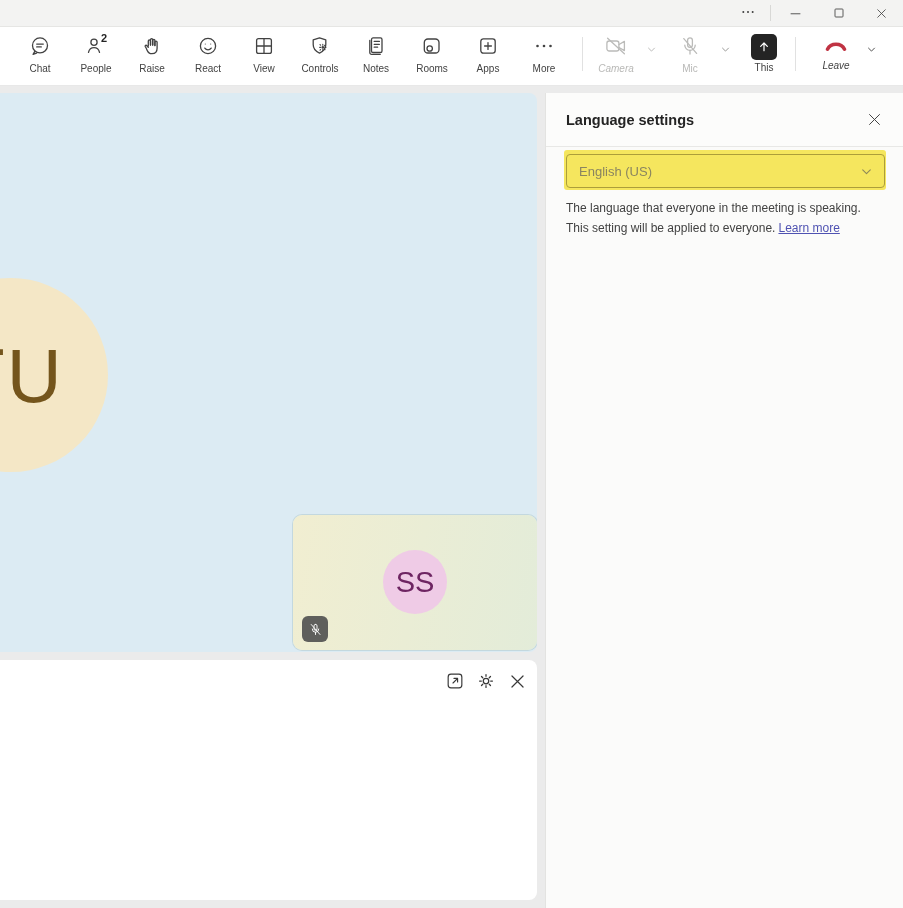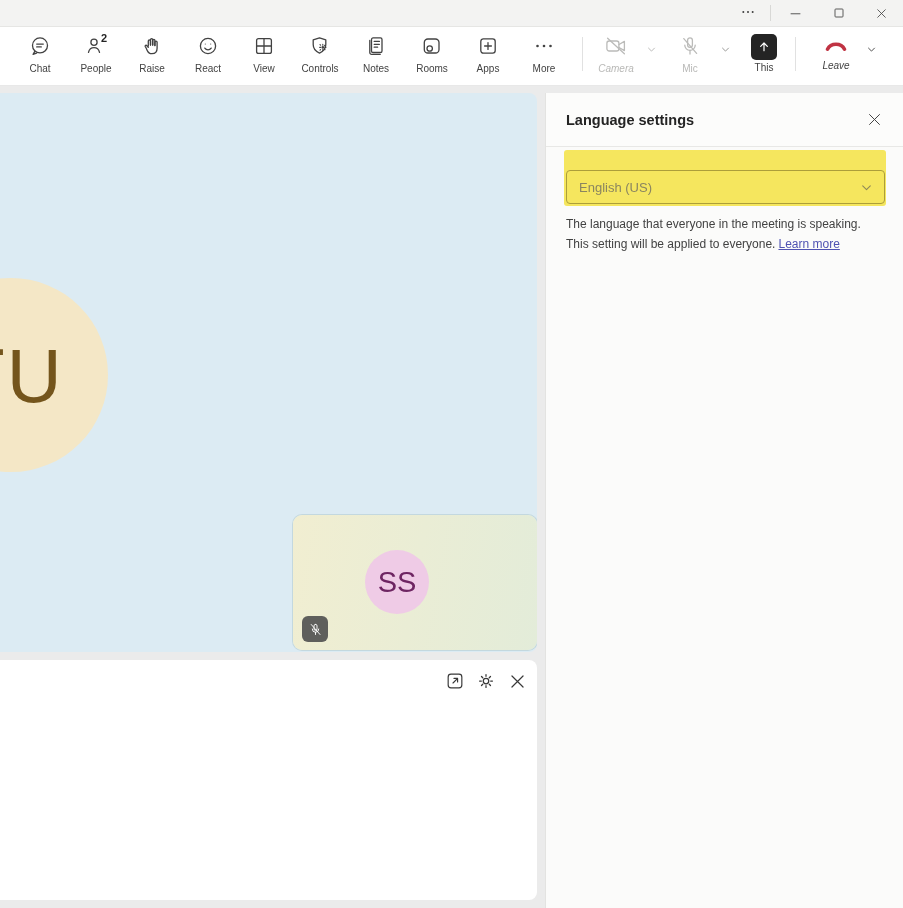--- a/index.html
+++ b/index.html
@@ -33,21 +33,21 @@
 
   
   .stage { position:absolute; left:0; top:93px; width:537px; height:559px; background:var(--stage-bg);
            border-radius:0 8px 8px 0; overflow:hidden; }
   .remote-avatar { position:absolute; left:-86px; top:185px; width:194px; height:194px; border-radius:50%;
                    background:var(--remote-avatar-bg); display:flex; align-items:center; justify-content:center;
                    font-size:76px; color:var(--remote-avatar-text); letter-spacing:2px; }
   .self-tile { position:absolute; left:293px; top:422px; width:244px; height:135px; border-radius:9px;
                background:linear-gradient(100deg, var(--tile-bg-left), var(--tile-bg-right));
                box-shadow:0 0 0 1px rgba(175,200,205,.55); cursor:pointer; }
-  .self-avatar { position:absolute; left:72px; top:35px; width:64px; height:64px; border-radius:50%;
+  .self-avatar { position:absolute; left:90px; top:35px; width:64px; height:64px; border-radius:50%;
                  background:var(--self-avatar-bg); display:flex; align-items:center; justify-content:center;
                  font-size:29px; color:var(--self-avatar-text); }
   .muted-badge { position:absolute; left:9px; bottom:8px; width:26px; height:26px; border-radius:6px;
                  background:#5f5f5c; display:flex; align-items:center; justify-content:center; }
 
   
   .captions { position:absolute; left:0; top:660px; width:537px; height:240px; background:#ffffff;
               border-radius:0 8px 8px 0; }
   .captions-icons { position:absolute; top:11px; right:10px; display:flex; gap:11px; }
   .cap-icon-btn { width:20px; height:20px; background:none; border:none; cursor:pointer; padding:0;
@@ -55,21 +55,21 @@
 
   
   .side-panel { position:absolute; left:545px; top:93px; width:358px; height:815px; background:#fbfbfa;
                 border-left:1px solid #e3e3e1; }
   .sp-header { height:54px; display:flex; align-items:center; justify-content:space-between;
                padding:0 18px 0 20px; border-bottom:1px solid #e8e8e6; background:#fcfcfb; }
   .sp-title { font-size:14.5px; font-weight:700; color:#242424; }
   .sp-close { background:none; border:none; cursor:pointer; padding:2px; display:flex; }
   .sp-body { padding:0 19px 0 20px; }
   .field-label { margin-top:20px; font-size:13px; color:#2b2b2b; }
-  .highlight { margin:3px -2px 4px; padding:20px 1px 2px 2px; background:var(--highlight); border-radius:3px; }
+  .highlight { margin:3px -2px 4px; padding:4px 1px 2px 2px; background:var(--highlight); border-radius:3px; }
   .dropdown { height:34px; border:1px solid var(--dropdown-border); border-radius:4px; background:transparent;
               width:100%; display:flex; align-items:center; justify-content:space-between; padding:0 11px 0 12px;
               cursor:pointer; }
   .dropdown-value { font-size:13px; color:var(--dropdown-text); }
   .help-text { margin-top:8px; font-size:12px; line-height:20px; color:#424242; }
   .learn-more { color:var(--link); text-decoration:underline; margin-left:3px; cursor:pointer; }
 </style>
 </head>
 <body>
 

